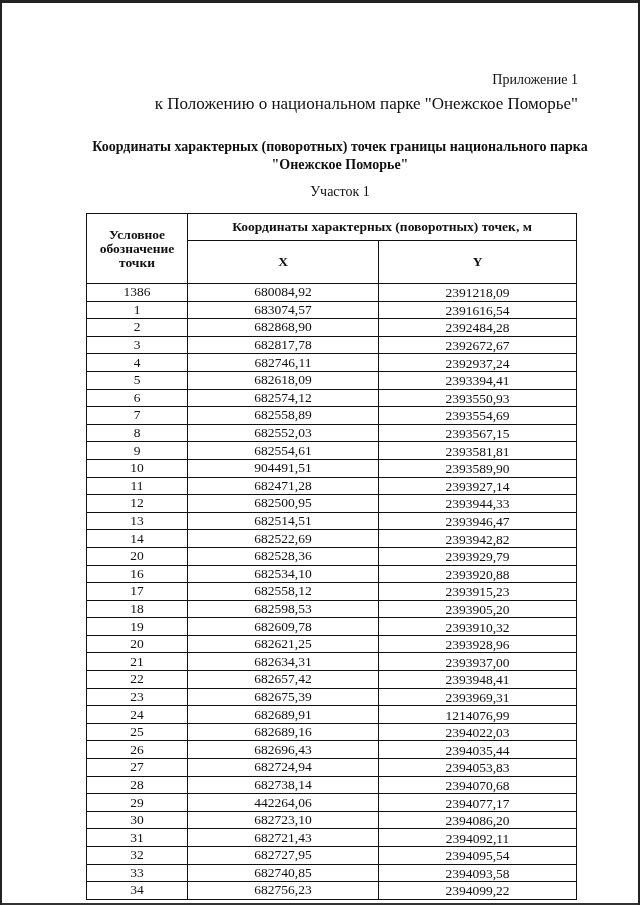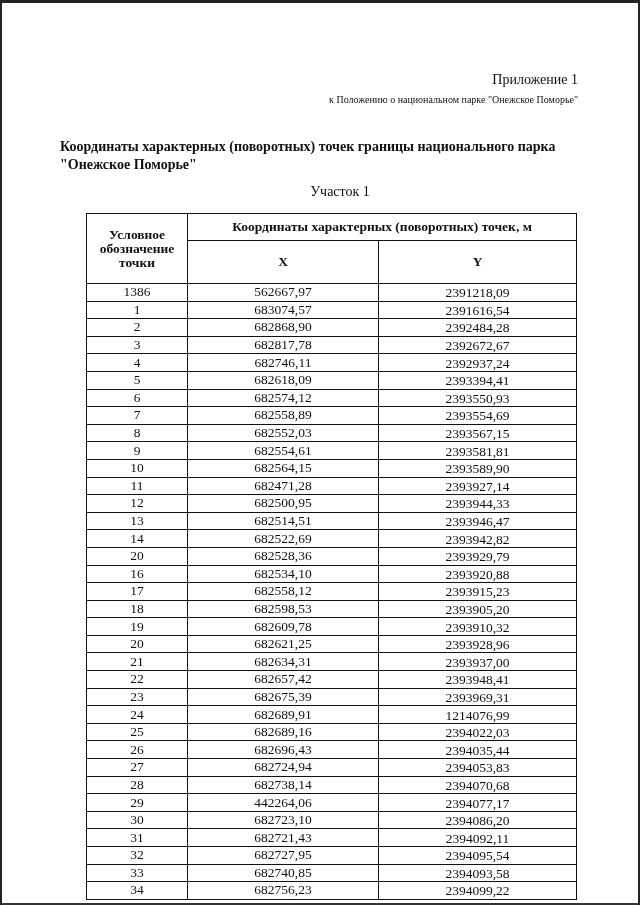--- a/index.html
+++ b/index.html
@@ -6,22 +6,22 @@
   body {
     width:640px; height:905px; background:#ffffff; position:relative; overflow:hidden;
     font-family:"Liberation Serif", "DejaVu Serif", serif; color:#111;
   }
   .scan-edge-top { position:absolute; left:0; top:0; width:640px; height:3px; background:#222; }
   .scan-edge-bottom { position:absolute; left:0; bottom:0; width:640px; height:2px; background:#333; }
   .scan-edge-left { position:absolute; left:0; top:0; width:2px; height:905px; background:#222; }
   .scan-edge-right { position:absolute; right:0; top:0; width:2px; height:905px; background:#222; }
 
   .annex-title { position:absolute; right:62px; top:72px; font-size:14px;text-align:right; }
-  .annex-ref { position:absolute; right:62px; top:94px; font-size:10px; }
-  .doc-title { position:absolute; left:60px; width:560px; top:138px; text-align:left;
+  .annex-ref { position:absolute; right:62px; top:94px; font-size:17px; }
+  .doc-title { position:absolute; left:60px; width:560px; top:138px; text-align:center;
                font-size:14px; font-weight:bold; line-height:18px; }
   .section-label { position:absolute; left:0; width:680px; top:184px; text-align:center; font-size:14px; }
 
   table.coords {
     position:absolute; left:86px; top:213px; width:490px;
     border-collapse:collapse; table-layout:fixed; font-size:13.5px;padding-left:20px;
   }
   table.coords td, table.coords th {
     border:1px solid #111; padding:0; text-align:center; vertical-align:middle;
     line-height:14px; overflow:hidden; white-space:nowrap;
@@ -64,21 +64,21 @@
       <th colspan="2" class="h-main">Координаты характерных (поворотных) точек, м</th>
     </tr>
     <tr>
       <th class="h-sub">X</th>
       <th class="h-sub">Y</th>
     </tr>
   </thead>
   <tbody id="rows">
       <tr>
         <td>1386</td>
-        <td>562667,97</td>
+        <td>680084,92</td>
         <td class="val-y">2391218,09</td>
       </tr>
       <tr>
         <td>1</td>
         <td>683074,57</td>
         <td class="val-y">2391616,54</td>
       </tr>
       <tr>
         <td>2</td>
         <td>682868,90</td>
@@ -114,21 +114,21 @@
         <td>682552,03</td>
         <td class="val-y">2393567,15</td>
       </tr>
       <tr>
         <td>9</td>
         <td>682554,61</td>
         <td class="val-y">2393581,81</td>
       </tr>
       <tr>
         <td>10</td>
-        <td>682564,15</td>
+        <td>904491,51</td>
         <td class="val-y">2393589,90</td>
       </tr>
       <tr>
         <td>11</td>
         <td>682471,28</td>
         <td class="val-y">2393927,14</td>
       </tr>
       <tr>
         <td>12</td>
         <td>682500,95</td>

